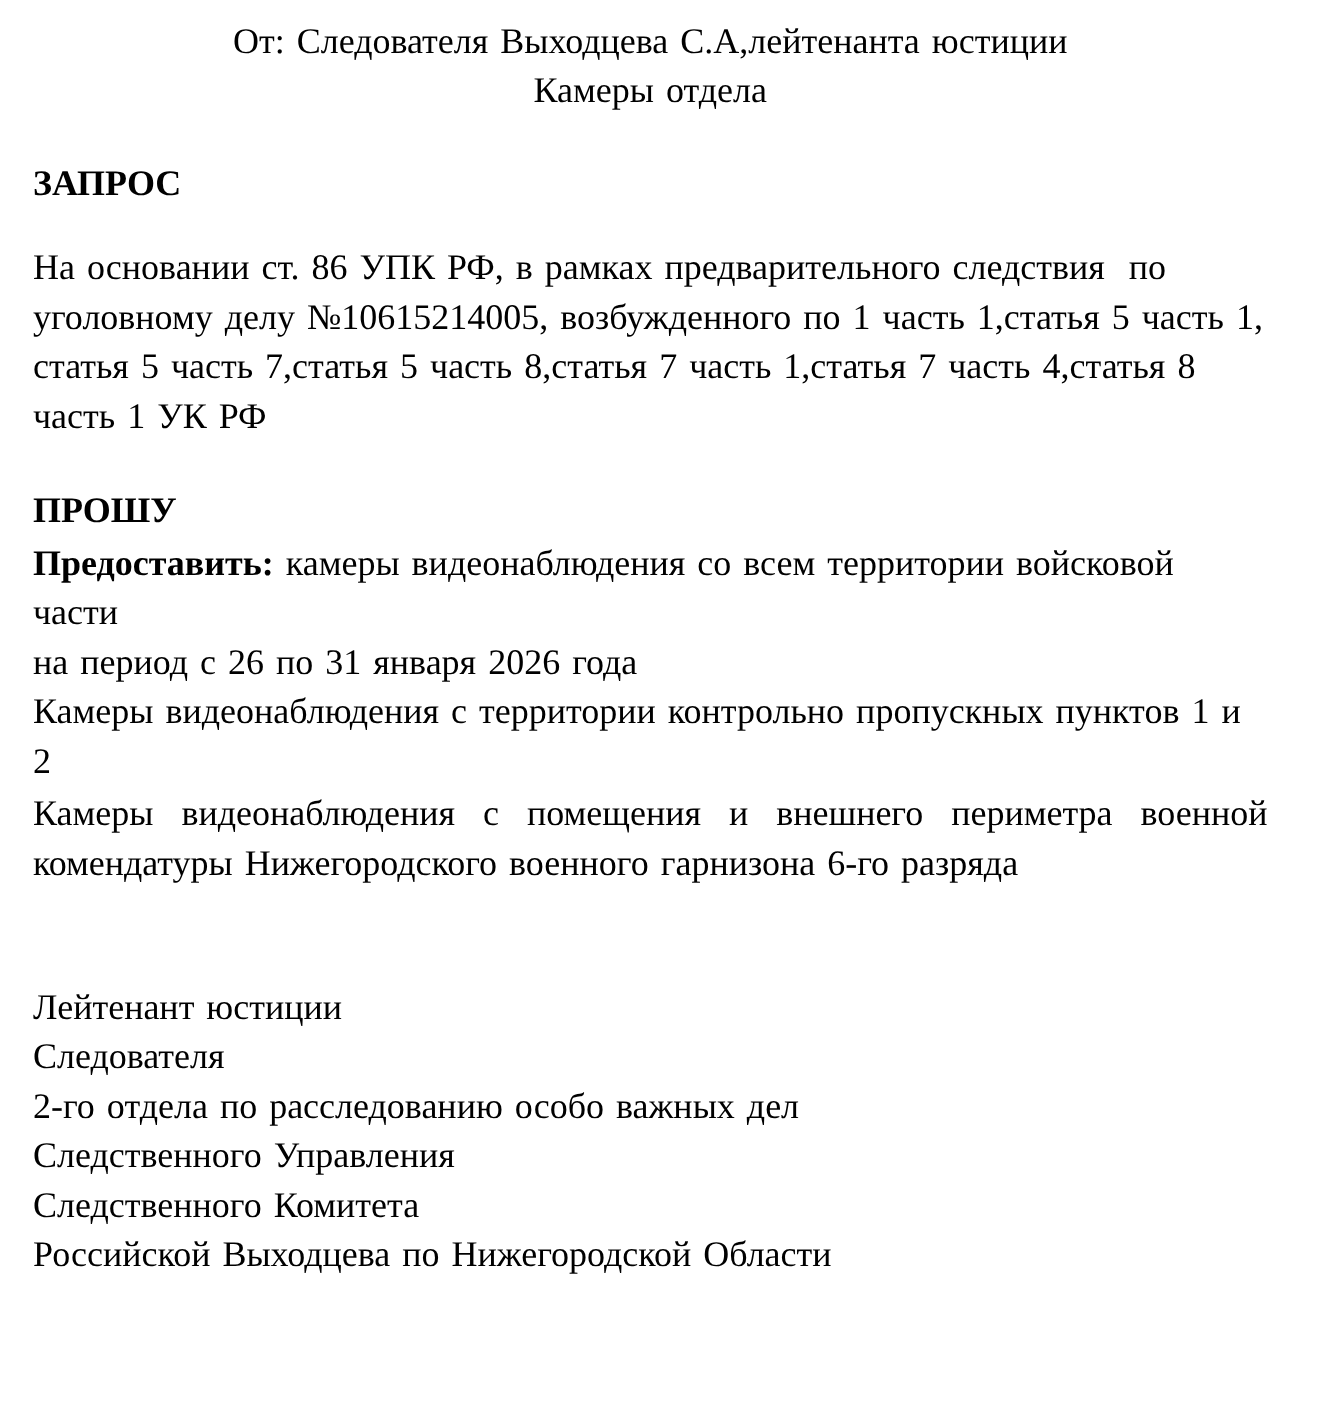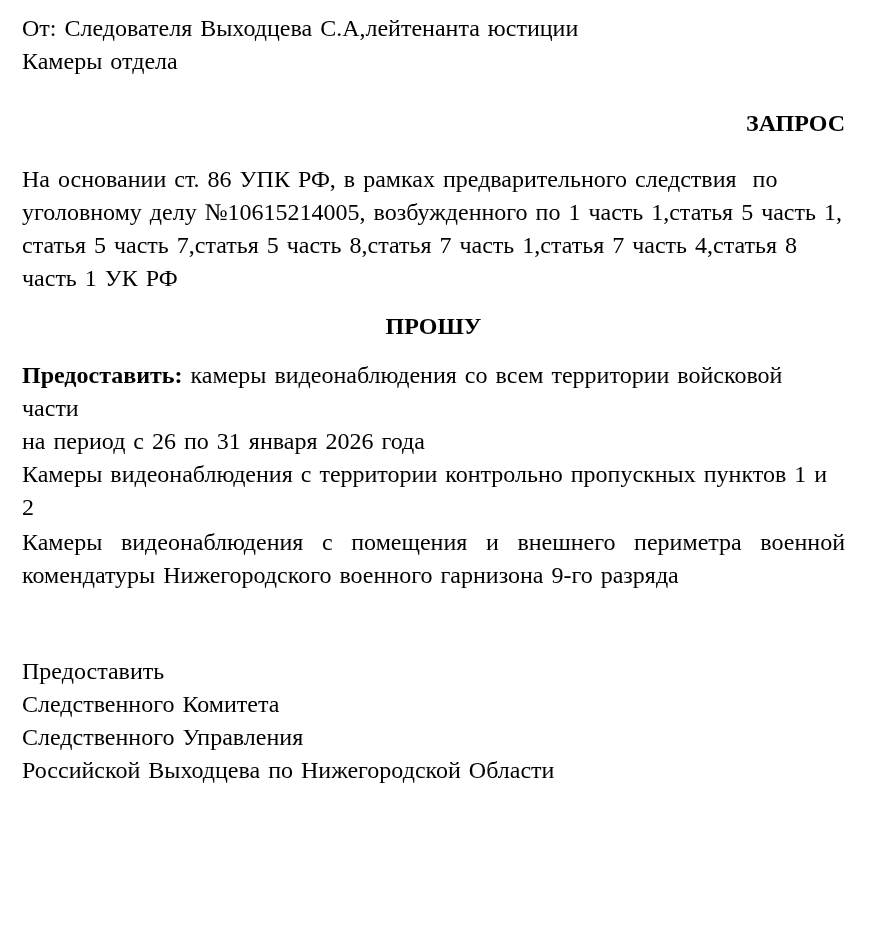--- a/index.html
+++ b/index.html
@@ -8,35 +8,35 @@
     min-height: 937px;
     box-sizing: border-box;
     background: #ffffff;
     color: #000000;
     font-family: "Liberation Serif", "DejaVu Serif", serif;
     font-size: 24px;
     line-height: 33px;
     word-spacing: 2px;
     padding: 12px 34px 20px 22px;
   }
-  .sender-block { text-align: left; }
+  .sender-block { text-align: center; }
   .title-block {
     margin-top: 29px;
-    text-align: right;
+    text-align: left;
     font-weight: bold;
   }
   .para { margin: 0; }
   .pre { white-space: pre-wrap; }
   .basis { margin-top: 23px; }
   .request-heading {
-    margin-top: 15px;
-    text-align: center;
+    margin-top: 30px;
+    text-align: left;
     font-weight: bold;
   }
-  .item-1 { margin-top: 16px; }
+  .item-1 { margin-top: 2px; }
   .item-2 { margin-top: 0; }
   .item-3 { margin-top: 2px; text-align: justify; }
   .lead { font-weight: bold; }
   .signature-block { margin-top: 63px; }
 </style>
 </head>
 <body>
 
 <div class="sender-block">
   <div>От: Следователя Выходцева С.А,лейтенанта юстиции</div>
@@ -53,20 +53,22 @@
 часть 1 УК РФ</p>
 
 <div class="request-heading">ПРОШУ</div>
 
 <p class="para pre item-1"><span class="lead">Предоставить:</span><span> камеры видеонаблюдения со всем территории войсковой части
 на период с 26 по 31 января 2026 года</span></p>
 
 <p class="para pre item-2">Камеры видеонаблюдения с территории контрольно пропускных пунктов 1 и
 2</p>
 
-<p class="para item-3">Камеры видеонаблюдения с помещения и внешнего периметра военной комендатуры Нижегородского военного гарнизона 9-го разряда</p>
+<p class="para item-3">Камеры видеонаблюдения с помещения и внешнего периметра военной комендатуры Нижегородского военного гарнизона 6-го разряда</p>
 
 <div class="signature-block">
-  <div>Предоставить</div>
+  <div>Лейтенант юстиции</div>
+  <div>Следователя</div>
+  <div>2-го отдела по расследованию особо важных дел</div>
+  <div>Следственного Управления</div>
   <div>Следственного Комитета</div>
-  <div>Следственного Управления</div>
   <div>Российской Выходцева по Нижегородской Области</div>
 </div>
 
 </body></html>

